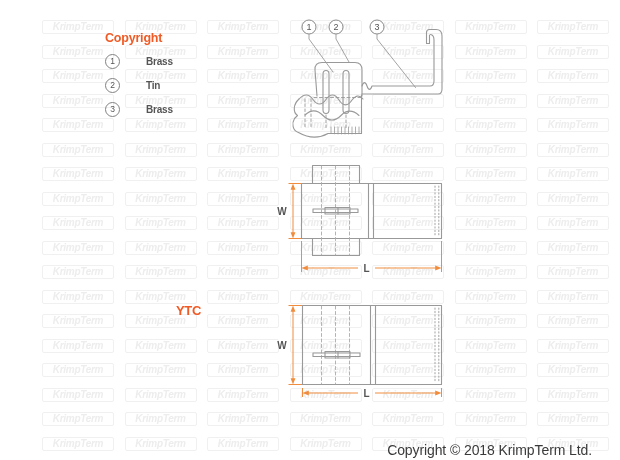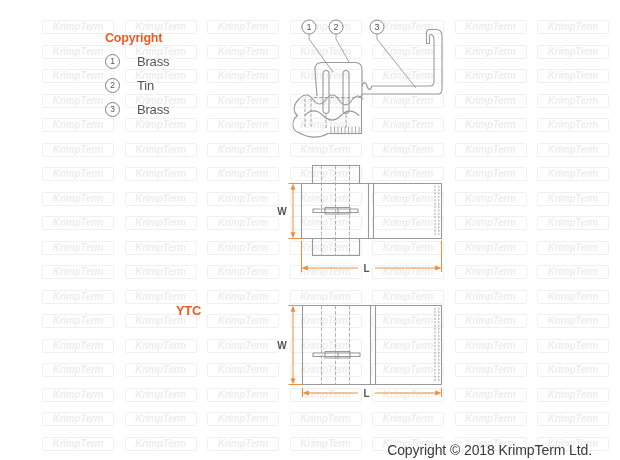--- a/index.html
+++ b/index.html
@@ -18,21 +18,21 @@
   }
   
   .content{position:absolute;inset:0;z-index:1;}
   .legend{position:absolute;left:105px;top:31px;}
   .legend-title{color:#f15a24;font-size:12.5px;font-weight:bold;letter-spacing:-0.2px;margin-bottom:9px;}
   .legend-item{display:flex;align-items:center;margin-bottom:9px;}
   .legend-num{
     width:13px;height:13px;border:1px solid #828282;border-radius:50%;
     color:#555;font-size:8.5px;line-height:13px;text-align:center;flex:0 0 auto;
   }
-  .legend-label{color:#555;font-size:13px;margin-left:17px;letter-spacing:-0.2px;}
+  .legend-label{color:#555;font-size:10px;margin-left:26px;letter-spacing:-0.2px;font-weight:bold;}
   .section-title{
     position:absolute;color:#f15a24;font-size:13px;font-weight:bold;letter-spacing:-0.3px;
   }
   .copyright{
     position:absolute;top:442px;right:28px;color:#3a3a3a;font-size:14px;letter-spacing:-0.1px;
   }
   svg{position:absolute;overflow:visible;}
   .draw-stroke{stroke:#999;fill:none;stroke-width:1.1;stroke-linecap:round;stroke-linejoin:round;}
   .dim-stroke{stroke:#f08c3e;fill:none;stroke-width:1;}
   .dim-fill{fill:#f08c3e;stroke:none;}

